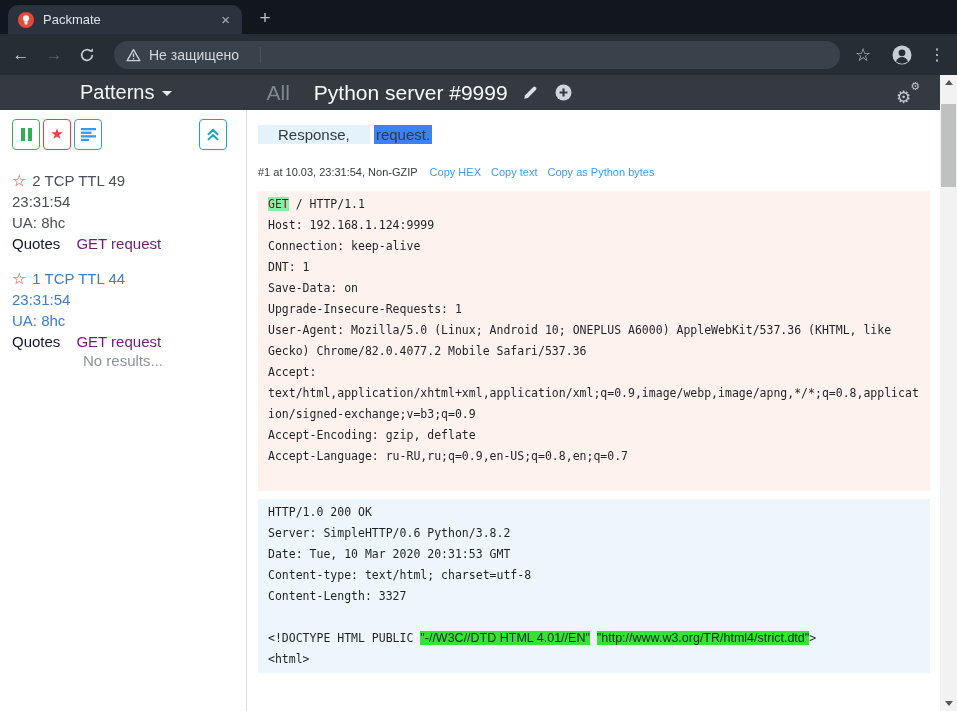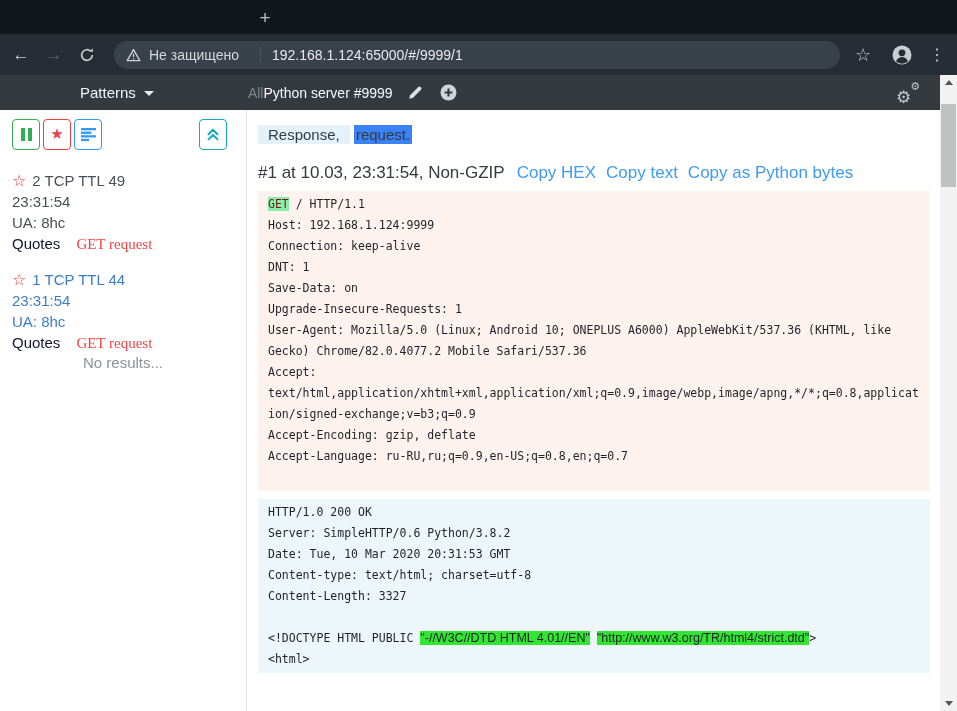--- a/index.html
+++ b/index.html
@@ -30,26 +30,26 @@
   .omnibox .odiv{width:1px;height:16px;background:#4c545d;margin-right:11px;}
   .omnibox .url{color:#e6eaee;}
   .tspacer{flex:1;}
   .toolbar .star{font-size:18px;color:#c3c9cf;}
   .avatar{width:22px;height:22px;margin-left:16px;cursor:pointer;flex:none;}
   .toolbar .kebab{font-size:16px;margin-left:12px;margin-right:8px;letter-spacing:0;}
 
   
   .patternbar{position:absolute;top:75px;left:0;width:940px;height:35px;background:#343a40;
               display:flex;align-items:center;}
-  .patterns-dd{color:#f3f5f7;font-size:15px;margin-left:80px;cursor:pointer;display:flex;align-items:center;}
+  .patterns-dd{color:#f3f5f7;font-size:20px;margin-left:80px;cursor:pointer;display:flex;align-items:center;}
   .caret{display:inline-block;width:0;height:0;border-left:5px solid transparent;
          border-right:5px solid transparent;border-top:5px solid #e9ecef;margin-left:8px;margin-top:2px;}
-  .ptab{font-size:14px;cursor:pointer;}
+  .ptab{font-size:21px;cursor:pointer;}
   .ptab.all{color:#81888f;margin-left:94px;}
-  .ptab.active{color:#f8f9fa;margin-left:0;}
+  .ptab.active{color:#f8f9fa;margin-left:24px;}
   .icon-btn{display:flex;align-items:center;justify-content:center;cursor:pointer;}
   .icon-btn.pencil{margin-left:14px;}
   .icon-btn.plusc{margin-left:17px;}
   .gears{margin-left:auto;margin-right:20px;position:relative;width:24px;height:22px;cursor:pointer;}
   .gears .g1{position:absolute;left:0;bottom:-2px;font-size:17px;color:#c3c9cf;
              font-family:"DejaVu Sans",sans-serif;line-height:1;}
   .gears .g2{position:absolute;right:0;top:-1px;font-size:11px;color:#c3c9cf;
              font-family:"DejaVu Sans",sans-serif;line-height:1;}
 
   
@@ -63,30 +63,30 @@
   .sbtn.blue{border-color:#339af0;}
   .sbtn.teal{border-color:#15aabf;margin-left:auto;margin-right:7px;}
   .pbar{display:inline-block;width:4px;height:13px;background:#2fb050;margin:0 1.5px;}
   .star-solid{color:#e8414f;font-size:15px;line-height:1;font-family:"DejaVu Sans",sans-serif;}
   .entry{margin:20px 0 0 12px;font-size:15px;line-height:21px;color:#495057;cursor:pointer;}
   .entry .entry-title{display:flex;align-items:center;}
   .estar{color:#f03e3e;font-size:16px;margin-right:6px;font-family:"DejaVu Sans",sans-serif;line-height:1;}
   .entry.selected{color:#3e7dc6;}
   .entry+.entry{margin-top:14px;}
   .tag-green{color:#0f172a;margin-right:16px;}
-  .tag-red{color:#ef4444;font-family:Liberation Serif, serif;}
+  .tag-red{color:#701a75;}
   .no-results{text-align:center;color:#8b939b;font-size:15px;}
 
   
   .main{position:absolute;left:248px;top:110px;width:692px;height:601px;box-sizing:border-box;
         padding:0 10px;overflow:hidden;background:#fff;}
   .summary{margin-top:15px;font-size:15px;line-height:20px;color:#343a40;}
-  .mark-lightblue{background:#e3f2fb;padding:1px 10px;}
+  .mark-lightblue{background:#e3f2fb;padding:1px 20px;}
   .mark-lightpink{background:#3b82f6;padding:1px 2px;}
-  .packet-header{font-size:17px;color:#343a40;line-height:21px;}
+  .packet-header{font-size:11px;color:#343a40;line-height:21px;}
   .packet-header.first{margin-top:17px;}
   .packet-header.second{margin-top:25px;}
   .copy-link{color:#3d9bf0;margin-left:10px;cursor:pointer;text-decoration:none;}
   .copy-link.lead{margin-left:12px;}
   .packet-body{margin-top:8px;font-family:"DejaVu Sans Mono",monospace;font-size:11.5px;
                line-height:21px;white-space:pre;color:#1e2227;padding:3px 10px;overflow:hidden;}
   .body-request{background:#fdf2ee;padding-bottom:24px;}
   .body-response{background:#edf7fb;}
   .mark-red{background:#86efac;color:#7a150d;}
   .mark-green{background:#32e532;color:#212529;font-family:"Liberation Sans",sans-serif;font-size:12.5px;}
@@ -102,20 +102,31 @@
   .tri-down{width:0;height:0;border-left:4px solid transparent;border-right:4px solid transparent;
             border-top:5px solid #54585c;}
   .thumb{position:absolute;top:29px;left:1px;width:15px;height:83px;background:#bfc1c1;cursor:pointer;}
 </style>
 </head>
 <body>
 
 <div class="screen">
 
   <div class="tabbar">
+    <div class="tab">
+      <span class="favicon">
+        <svg width="16" height="16" viewBox="0 0 16 16">
+            <circle cx="8" cy="8" r="8" fill="#e8493c"></circle>
+            <circle cx="8" cy="6.3" r="3.1" fill="#f5f6f7"></circle>
+            <path d="M6.2 9.2h3.6l-.6 3.4H6.8z" fill="#f5f6f7"></path>
+          </svg>
+      </span>
+      <span class="tab-title">Packmate</span>
+      <span class="tab-close">×</span>
+    </div>
     <div class="newtab">+</div>
   </div>
 
   <div class="toolbar">
     <span class="nav-icon back">←</span>
     <span class="nav-icon fwd">→</span>
     <span class="nav-icon reload">
       <svg width="16" height="16" viewBox="0 0 16 16">
           <path d="M13.3 8a5.3 5.3 0 1 1-1.6-3.8" fill="none" stroke="#c8cdd2" stroke-width="1.7"></path>
           <path d="M13.9 1.2v3.6h-3.6z" fill="#c8cdd2"></path>
@@ -124,21 +135,20 @@
     <div class="omnibox">
       <span class="warn">
         <svg width="15" height="14" viewBox="0 0 16 15">
             <path d="M8 1.8 14.8 13.6H1.2z" fill="none" stroke="#cdd3d8" stroke-width="1.4" stroke-linejoin="round"></path>
             <rect x="7.3" y="5.8" width="1.4" height="3.8" fill="#cdd3d8"></rect>
             <rect x="7.3" y="10.8" width="1.4" height="1.5" fill="#cdd3d8"></rect>
           </svg>
       </span>
       <span class="security">Не защищено</span>
       <span class="odiv"></span>
-      <span class="url">192.168.1.124:65000/#/9999/1</span>
     </div>
     <span class="tspacer"></span>
     <span class="nav-icon star">☆</span>
     <span class="avatar">
       <svg width="22" height="22" viewBox="0 0 22 22">
           <circle cx="11" cy="11" r="9.5" fill="#c9ced4"></circle>
           <circle cx="11" cy="8.8" r="3.4" fill="#262d35"></circle>
           <path d="M5 17.6c1-3.2 3.3-4.7 6-4.7s5 1.5 6 4.7a9.5 9.5 0 0 1-12 0z" fill="#262d35"></path>
         </svg>
     </span>

